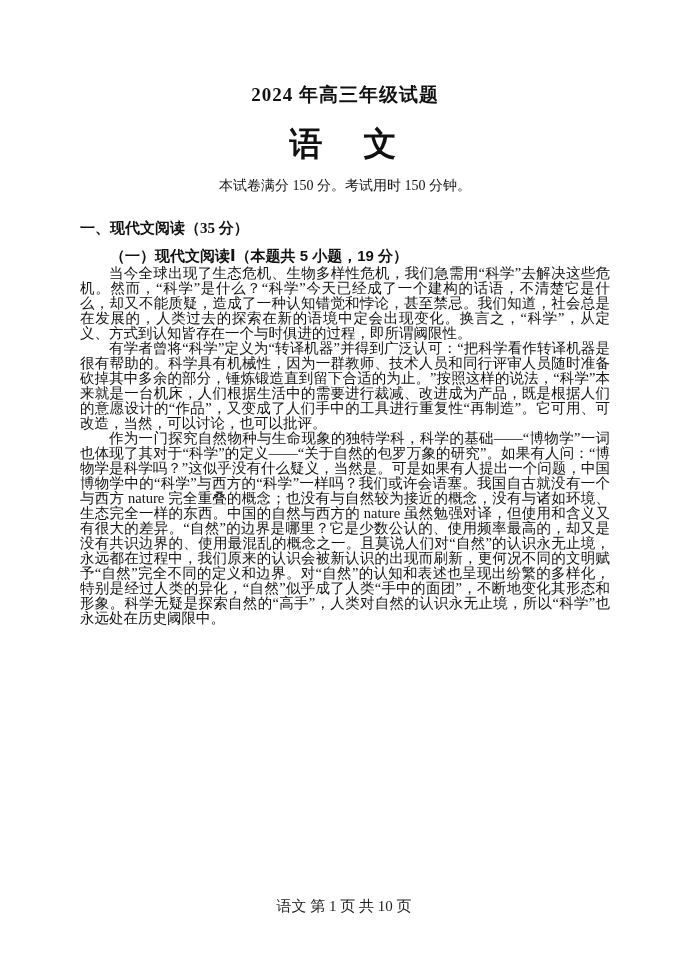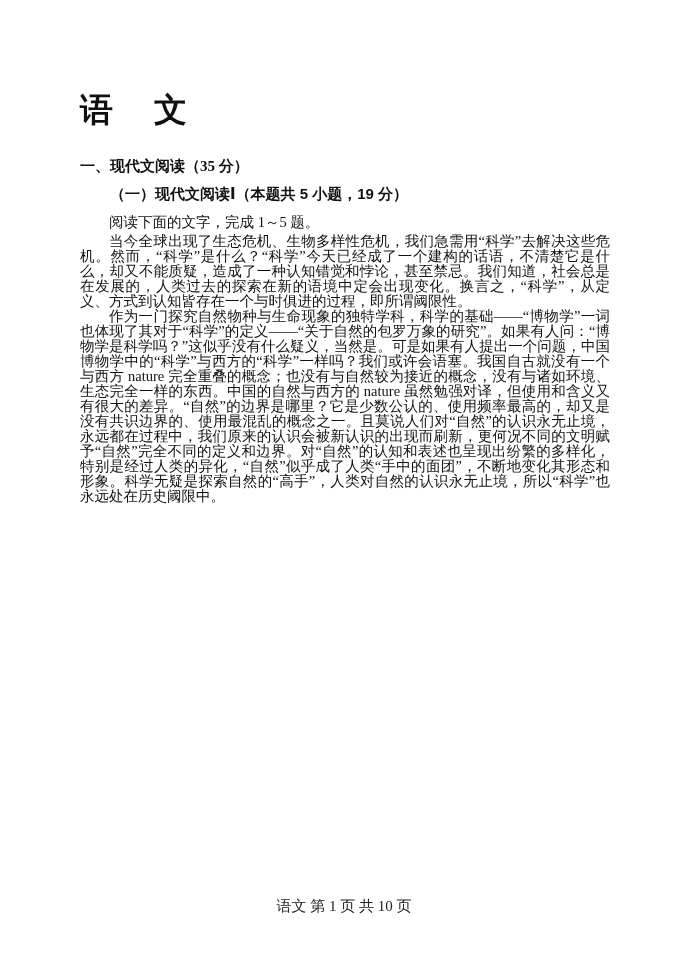--- a/index.html
+++ b/index.html
@@ -20,22 +20,22 @@
   }
   .exam-title {
     font-size: 19px;
     font-weight: 700;
     text-align: center;
     letter-spacing: 1px;
   }
   .subject-title {
     font-size: 33px;
     font-weight: 700;
-    text-align: left;
-    margin-top: 6px;
+    text-align: center;
+    margin-top: 14px;
     letter-spacing: 4px;
   }
   .exam-note {
     font-size: 14px;
     text-align: center;
     margin-top: 10px;
   }
   .section-heading {
     margin-top: 24px;
     font-size: 15px;
@@ -69,30 +69,32 @@
     text-align: center;
     font-size: 15px;
     color: #222222;
   }
 </style>
 </head>
 <body>
 
 <div class="page">
 
+  <h1 class="exam-title">2024 年高三年级试题</h1>
 
   <div class="subject-title">语　文</div>
 
+  <div class="exam-note">本试卷满分 150 分。考试用时 150 分钟。</div>
 
   <div class="section-heading">一、现代文阅读（35 分）</div>
 
   <div class="subsection-heading">（一）现代文阅读Ⅰ（本题共 5 小题，19 分）</div>
 
-  <div class="instruction">阅读下面的文字，完成 1～5 题。</div>
 
   <div class="passage">
     <p>当今全球出现了生态危机、生物多样性危机，我们急需用“科学”去解决这些危机。然而，“科学”是什么？“科学”今天已经成了一个建构的话语，不清楚它是什么，却又不能质疑，造成了一种认知错觉和悖论，甚至禁忌。我们知道，社会总是在发展的，人类过去的探索在新的语境中定会出现变化。换言之，“科学”，从定义、方式到认知皆存在一个与时俱进的过程，即所谓阈限性。</p>
+    <p>有学者曾将“科学”定义为“转译机器”并得到广泛认可：“把科学看作转译机器是很有帮助的。科学具有机械性，因为一群教师、技术人员和同行评审人员随时准备砍掉其中多余的部分，锤炼锻造直到留下合适的为止。”按照这样的说法，“科学”本来就是一台机床，人们根据生活中的需要进行裁减、改进成为产品，既是根据人们的意愿设计的“作品”，又变成了人们手中的工具进行重复性“再制造”。它可用、可改造，当然，可以讨论，也可以批评。</p>
     <p>作为一门探究自然物种与生命现象的独特学科，科学的基础——“博物学”一词也体现了其对于“科学”的定义——“关于自然的包罗万象的研究”。如果有人问：“博物学是科学吗？”这似乎没有什么疑义，当然是。可是如果有人提出一个问题，中国博物学中的“科学”与西方的“科学”一样吗？我们或许会语塞。我国自古就没有一个与西方 nature 完全重叠的概念；也没有与自然较为接近的概念，没有与诸如环境、生态完全一样的东西。中国的自然与西方的 nature 虽然勉强对译，但使用和含义又有很大的差异。“自然”的边界是哪里？它是少数公认的、使用频率最高的，却又是没有共识边界的、使用最混乱的概念之一。且莫说人们对“自然”的认识永无止境，永远都在过程中，我们原来的认识会被新认识的出现而刷新，更何况不同的文明赋予“自然”完全不同的定义和边界。对“自然”的认知和表述也呈现出纷繁的多样化，特别是经过人类的异化，“自然”似乎成了人类“手中的面团”，不断地变化其形态和形象。科学无疑是探索自然的“高手”，人类对自然的认识永无止境，所以“科学”也永远处在历史阈限中。</p>
   </div>
 
   <div class="page-footer">语文 第 1 页 共 10 页</div>
 
 </div>
 
 </body></html>

